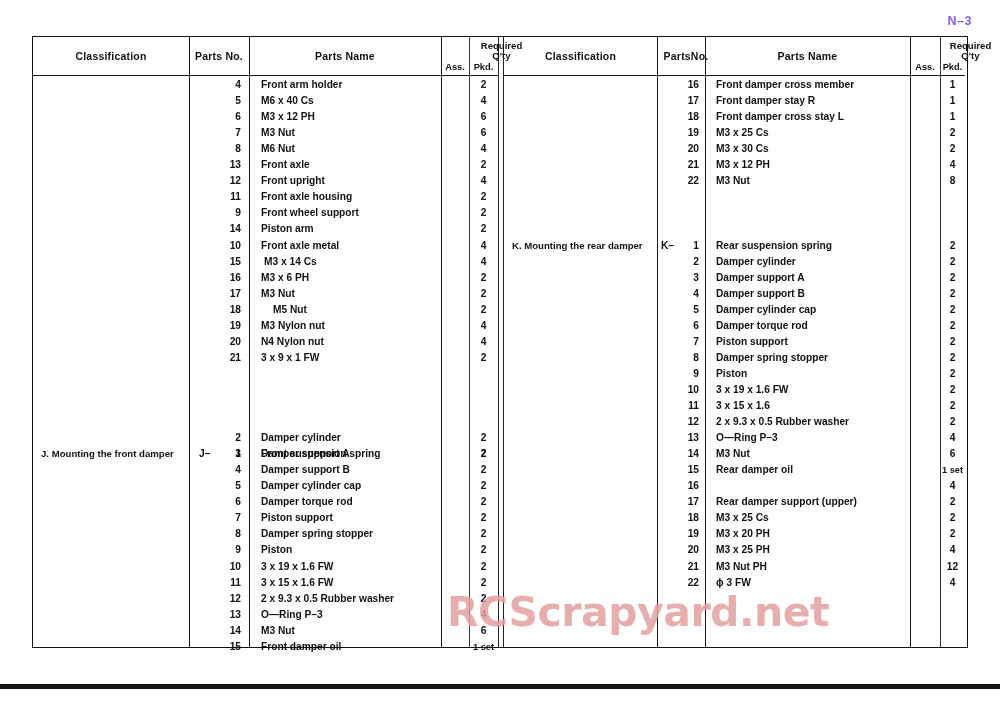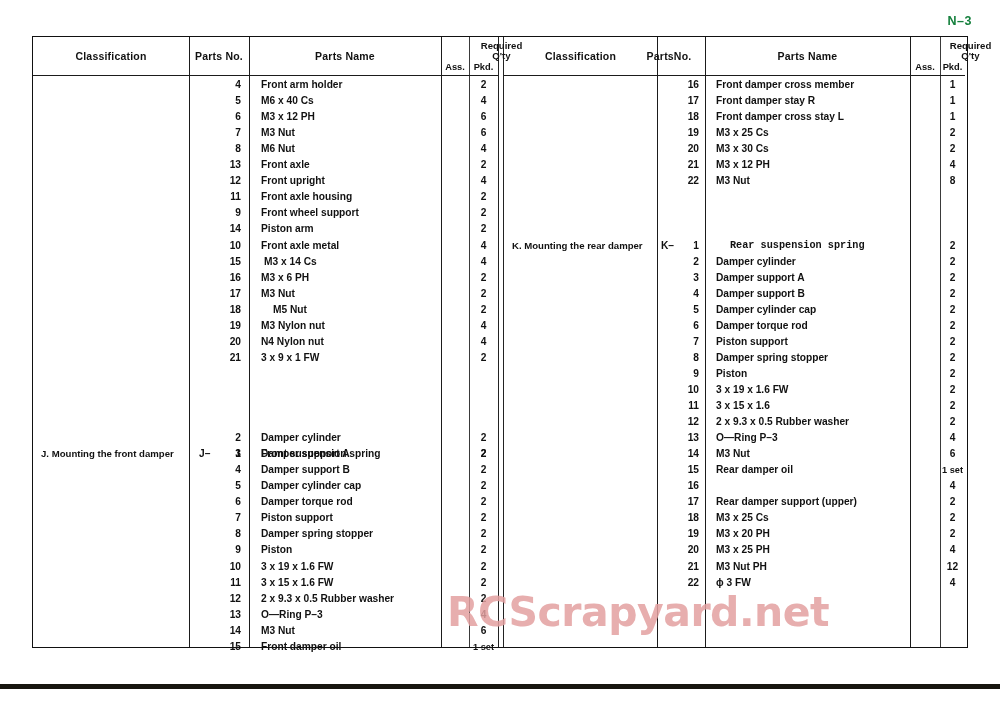--- a/index.html
+++ b/index.html
@@ -18,21 +18,21 @@
   }
 
   
   #page-number {
     position: absolute;
     top: 14px;
     right: 28px;
     font-size: 12.5px;
     font-weight: 600;
     letter-spacing: .5px;
-    color: #15803d;
+    color: #8b5cf6;
   }
 
   
   #watermark {
     position: absolute;
     left: 447px;
     top: 588px;
     font-family: "DejaVu Sans", sans-serif;
     font-size: 41px;
     font-weight: 700;
@@ -380,21 +380,21 @@
   <div class="half right">
     <div class="grid">
       <div class="vline" style="left:153px"></div>
       <div class="vline" style="left:201px"></div>
       <div class="vline" style="left:406px"></div>
       <div class="vline thin" style="left:436px"></div>
       <div class="hline" style="top:38px"></div>
     </div>
 
     <div class="hdr-cell" style="left:0;width:153px;top:13px">Classification</div>
-    <div class="hdr-cell" style="left:141px;width:48px;top:13px">PartsNo.</div>
+    <div class="hdr-cell" style="left:158px;width:48px;top:13px">PartsNo.</div>
     <div class="hdr-cell" style="left:201px;width:205px;top:13px">Parts Name</div>
     <div class="hdr-req-wrap" style="left:406px;width:57px;top:3px">Required</div>
     <div class="hdr-req-wrap" style="left:406px;width:57px;top:13px">Q'ty</div>
     <div class="hdr-sub" style="left:406px;width:30px;top:25px">Ass.</div>
     <div class="hdr-sub" style="left:436px;width:25px;top:25px">Pkd.</div>
 
     <div id="right-rows">
         <div class="row" style="top: 40px;">
           <div class="c-pno" style="left: 168px; width: 27px;">16</div>
           <div class="c-name" style="left: 212px;">Front damper cross member</div>
@@ -430,21 +430,21 @@
           <div class="c-name" style="left: 212px;">M3 Nut</div>
           <div class="c-pkd" style="left: 436px; width: 25px;">8</div>
         </div>
         <div class="row" style="top: 152.35px;"></div>
         <div class="row" style="top: 168.4px;"></div>
         <div class="row" style="top: 184.45px;"></div>
         <div class="row" style="top: 200.5px;">
           <div class="c-class" style="left: 8px;">K.  Mounting the rear damper</div>
           <div class="c-pref" style="left: 157px;">K–</div>
           <div class="c-pno" style="left: 168px; width: 27px;">1</div>
-          <div class="c-name" style="left: 226px; font-family: Liberation Mono, monospace;">Rear suspension spring</div>
+          <div class="c-name" style="left: 212px;">Rear suspension spring</div>
           <div class="c-pkd" style="left: 436px; width: 25px;">2</div>
         </div>
         <div class="row" style="top: 216.55px;">
           <div class="c-pno" style="left: 168px; width: 27px;">2</div>
           <div class="c-name" style="left: 212px;">Damper cylinder</div>
           <div class="c-pkd" style="left: 436px; width: 25px;">2</div>
         </div>
         <div class="row" style="top: 232.6px;">
           <div class="c-pno" style="left: 168px; width: 27px;">3</div>
           <div class="c-name" style="left: 212px;">Damper support A</div>

